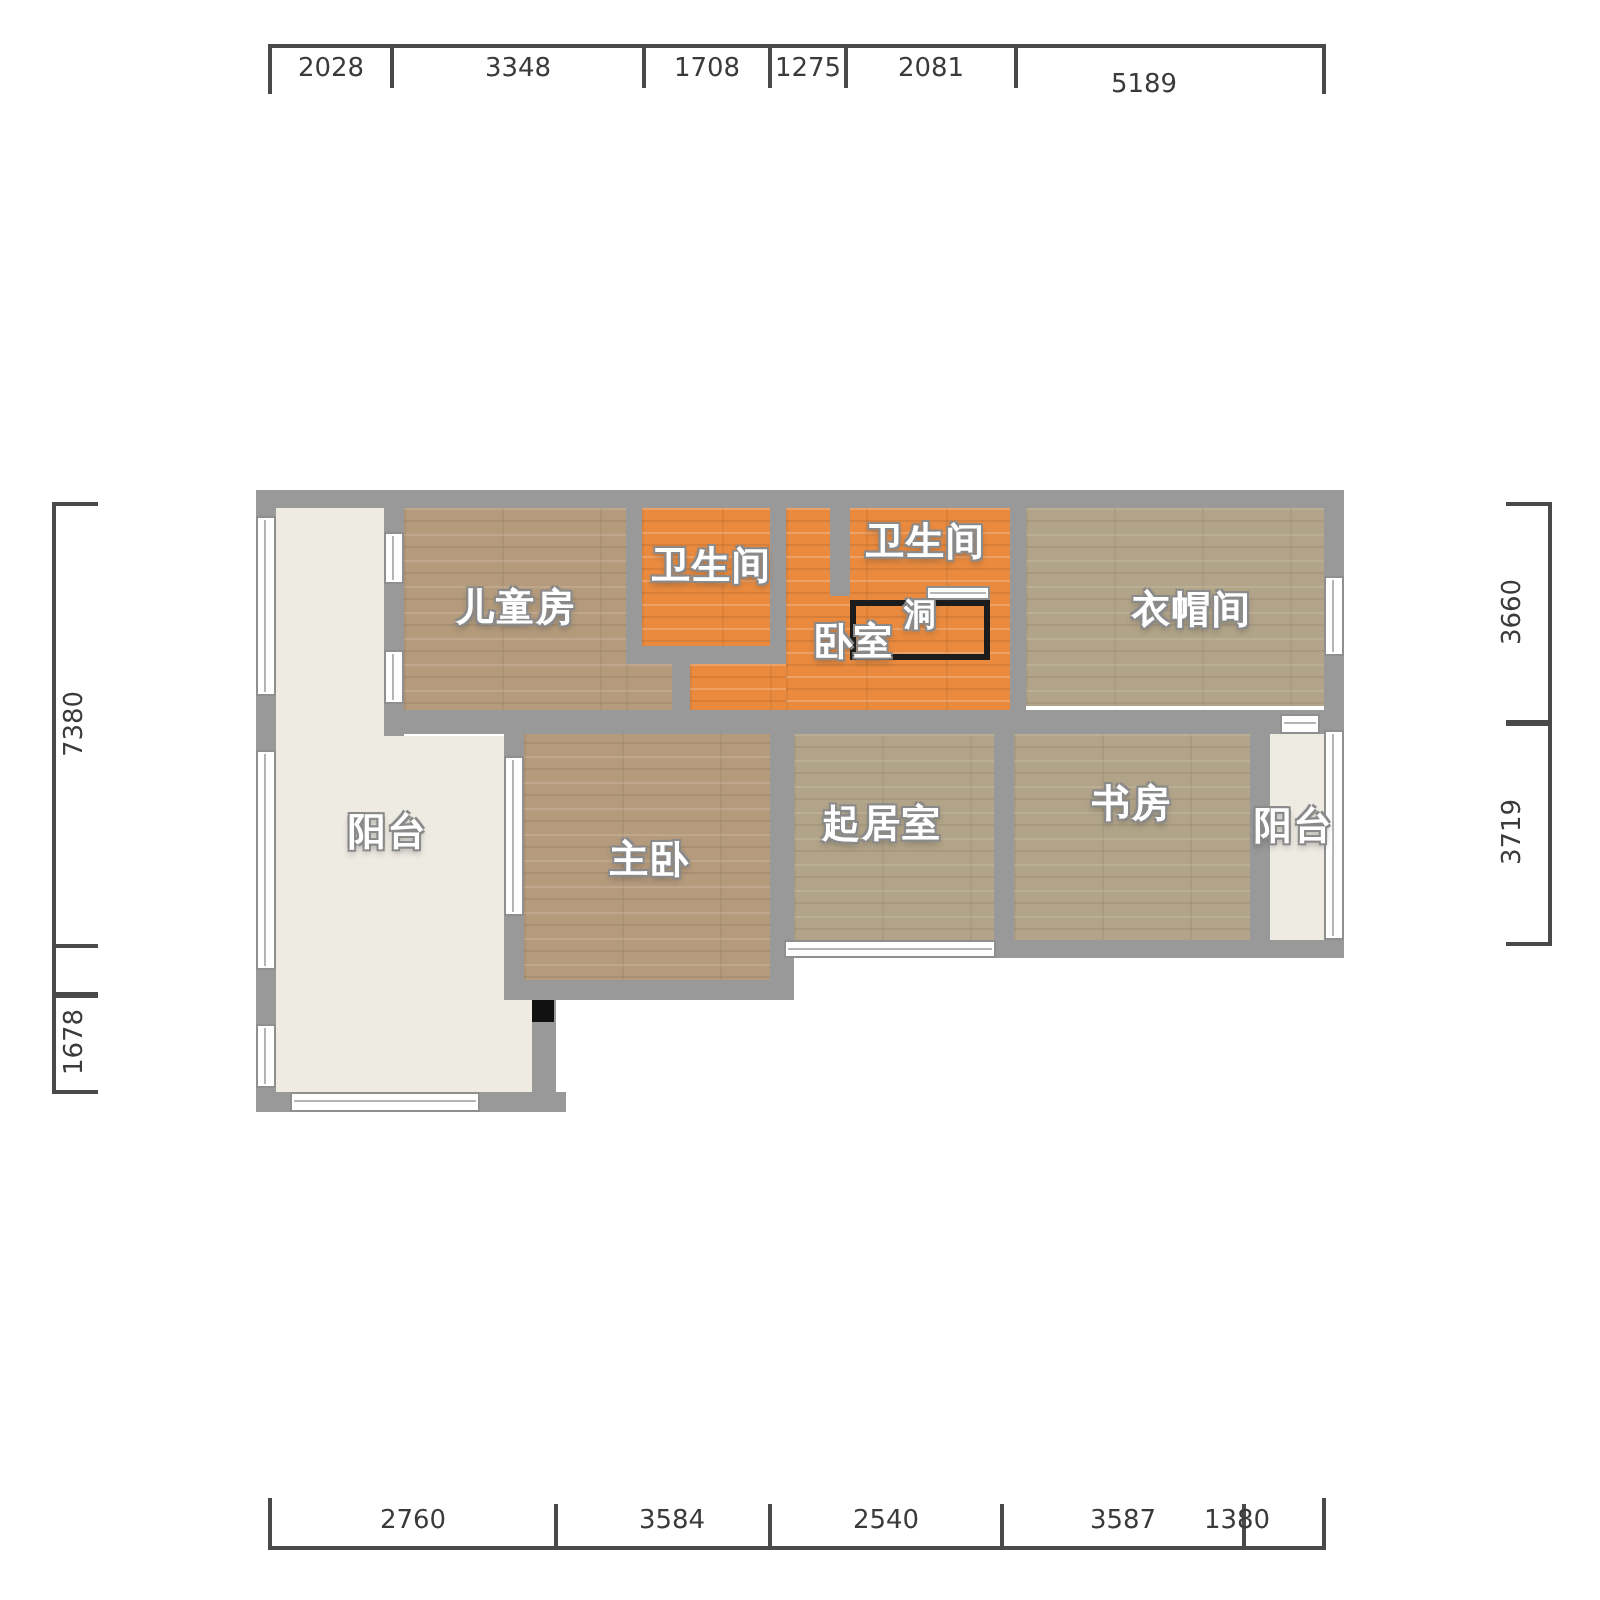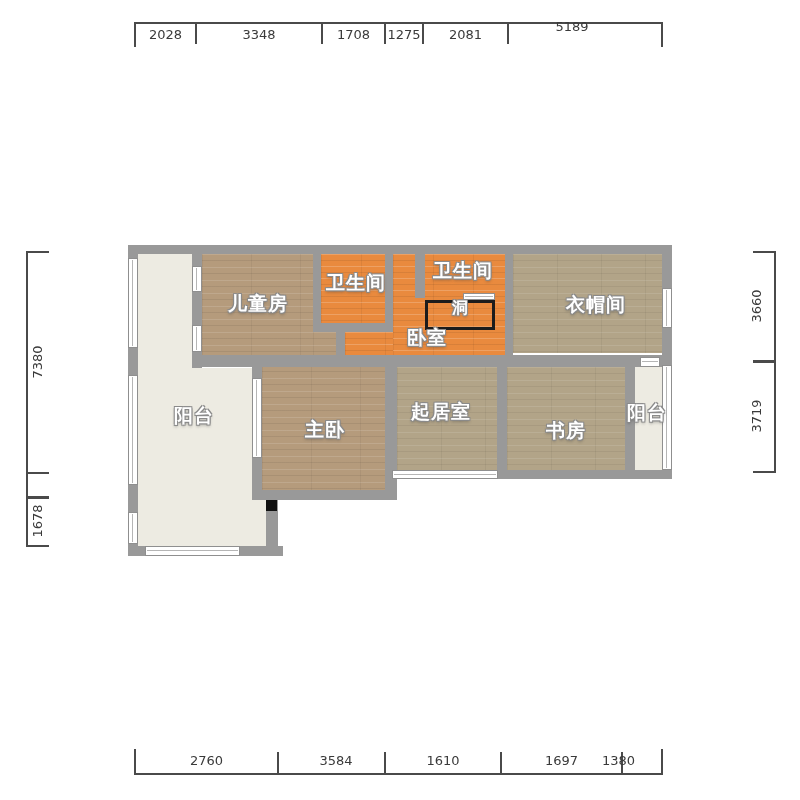--- a/index.html
+++ b/index.html
@@ -64,35 +64,35 @@
     <div class="tick" style="left:321px;top:22px;width:2px;height:22px"></div>
     <div class="tick" style="left:384px;top:22px;width:2px;height:22px"></div>
     <div class="tick" style="left:422px;top:22px;width:2px;height:22px"></div>
     <div class="tick" style="left:507px;top:22px;width:2px;height:22px"></div>
     <div class="tick" style="left:661px;top:22px;width:2px;height:25px"></div>
     <div class="dim-label" style="left:135px;top:27px;width:61px">2028</div>
     <div class="dim-label" style="left:196px;top:27px;width:126px">3348</div>
     <div class="dim-label" style="left:322px;top:27px;width:63px">1708</div>
     <div class="dim-label" style="left:385px;top:27px;width:38px">1275</div>
     <div class="dim-label" style="left:423px;top:27px;width:85px">2081</div>
-    <div class="dim-label" style="left:508px;top:19px;width:128px">5189</div>
+    <div class="dim-label" style="left:508px;top:35px;width:128px">5189</div>
   </div>
 
   <div>
     <div class="dim-line" style="left:135px;top:773px;width:528px;height:2px"></div>
     <div class="tick" style="left:134px;top:749px;width:2px;height:26px"></div>
     <div class="tick" style="left:277px;top:752px;width:2px;height:23px"></div>
     <div class="tick" style="left:384px;top:752px;width:2px;height:23px"></div>
     <div class="tick" style="left:500px;top:752px;width:2px;height:23px"></div>
     <div class="tick" style="left:621px;top:752px;width:2px;height:23px"></div>
     <div class="tick" style="left:661px;top:749px;width:2px;height:26px"></div>
     <div class="dim-label" style="left:135px;top:753px;width:143px">2760</div>
     <div class="dim-label" style="left:278px;top:753px;width:116px">3584</div>
-    <div class="dim-label" style="left:385px;top:753px;width:116px">1610</div>
-    <div class="dim-label" style="left:501px;top:753px;width:121px">1697</div>
+    <div class="dim-label" style="left:385px;top:753px;width:116px">2540</div>
+    <div class="dim-label" style="left:501px;top:753px;width:121px">3587</div>
     <div class="dim-label" style="left:598px;top:753px;width:41px">1380</div>
   </div>
 
   <div>
     <div class="dim-line" style="left:26px;top:252px;width:2px;height:295px"></div>
     <div class="tick" style="left:26px;top:251px;width:23px;height:2px"></div>
     <div class="tick" style="left:26px;top:472px;width:23px;height:2px"></div>
     <div class="tick" style="left:26px;top:496px;width:23px;height:3px"></div>
     <div class="tick" style="left:26px;top:545px;width:23px;height:2px"></div>
     <div class="dim-label-v" style="left:3px;top:354px">7380</div>
@@ -154,22 +154,22 @@
   <div class="win win-h" style="left:392px;top:470px;width:106px;height:9px"></div>
   <div class="win win-h" style="left:640px;top:357px;width:20px;height:10px"></div>
   <div class="win win-h" style="left:463px;top:293px;width:32px;height:7px"></div>
 
   <div class="hole-rect" style="left:425px;top:300px;width:70px;height:30px"></div>
   <div class="black-marker" style="left:266px;top:500px;width:11px;height:11px"></div>
 
   <div class="room-label" style="left:258px;top:304px">儿童房</div>
   <div class="room-label" style="left:356px;top:283px">卫生间</div>
   <div class="room-label" style="left:463px;top:271px">卫生间</div>
-  <div class="room-label" style="left:427px;top:338px">卧室</div>
+  <div class="room-label" style="left:427px;top:321px">卧室</div>
   <div class="room-label small" style="left:460px;top:308px">洞</div>
   <div class="room-label" style="left:596px;top:305px">衣帽间</div>
   <div class="room-label" style="left:194px;top:416px">阳台</div>
   <div class="room-label" style="left:325px;top:430px">主卧</div>
   <div class="room-label" style="left:441px;top:412px">起居室</div>
-  <div class="room-label" style="left:566px;top:431px">书房</div>
+  <div class="room-label" style="left:566px;top:402px">书房</div>
   <div class="room-label" style="left:647px;top:413px">阳台</div>
 
 </div>
 
 </body></html>

